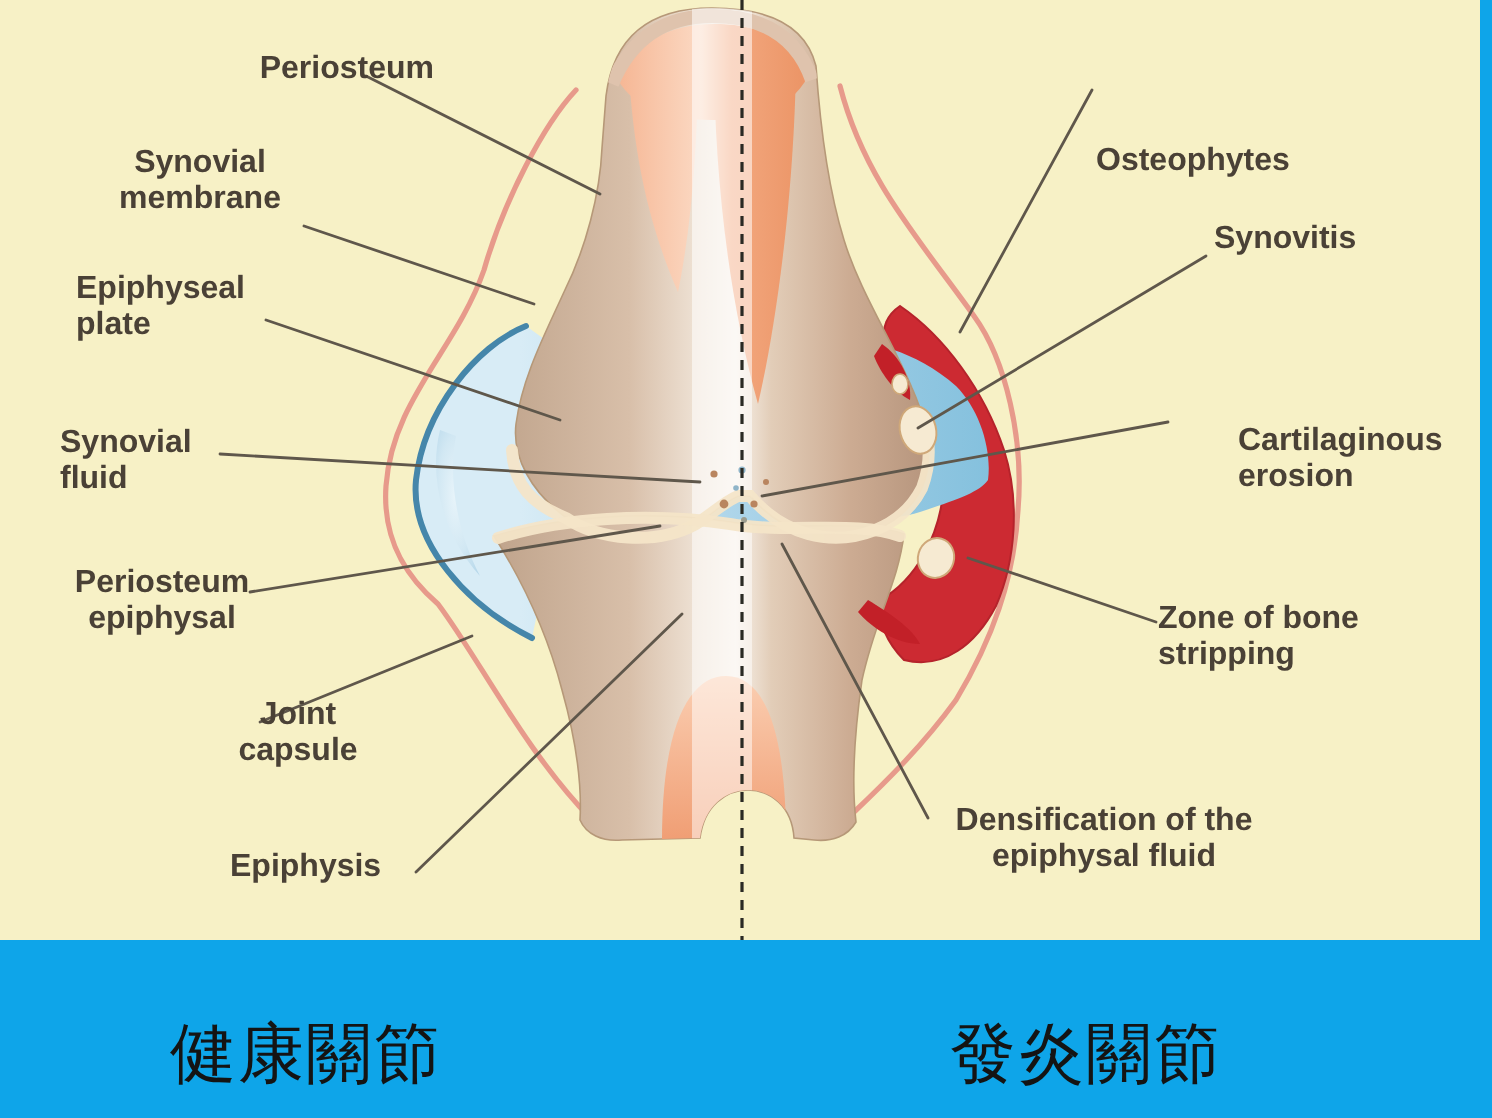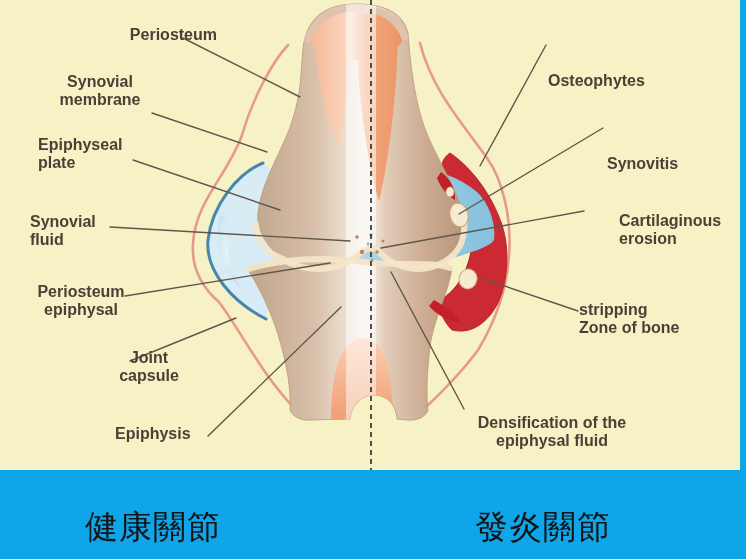--- a/index.html
+++ b/index.html
@@ -167,31 +167,31 @@
     <div>Joint</div>
     <div>capsule</div>
   </div>
   <div class="lbl" style="left:115px;top:425px;">
     <div>Epiphysis</div>
   </div>
 
   <div class="lbl" style="left:548px;top:32px;margin-top:40px;">
     <div>Osteophytes</div>
   </div>
-  <div class="lbl" style="left:607px;top:111px;margin-top:44px;">
+  <div class="lbl" style="left:607px;top:111px;">
     <div>Synovitis</div>
   </div>
   <div class="lbl" style="left:587px;top:212px;margin-left:32px;">
     <div>Cartilaginous</div>
     <div>erosion</div>
   </div>
   <div class="lbl" style="left:579px;top:301px;">
+    <div>Zone of bone</div>
     <div>stripping</div>
-    <div>Zone of bone</div>
   </div>
-  <div class="lbl c" style="left:552px;top:402px;margin-top:12px;">
+  <div class="lbl c" style="left:552px;top:402px;">
     <div>Densification of the</div>
     <div>epiphysal fluid</div>
   </div>
 
   <div class="caption" style="left:153px;top:510px;">健康關節</div>
   <div class="caption" style="left:543px;top:510px;">發炎關節</div>
 </div>
 
 </body></html>

